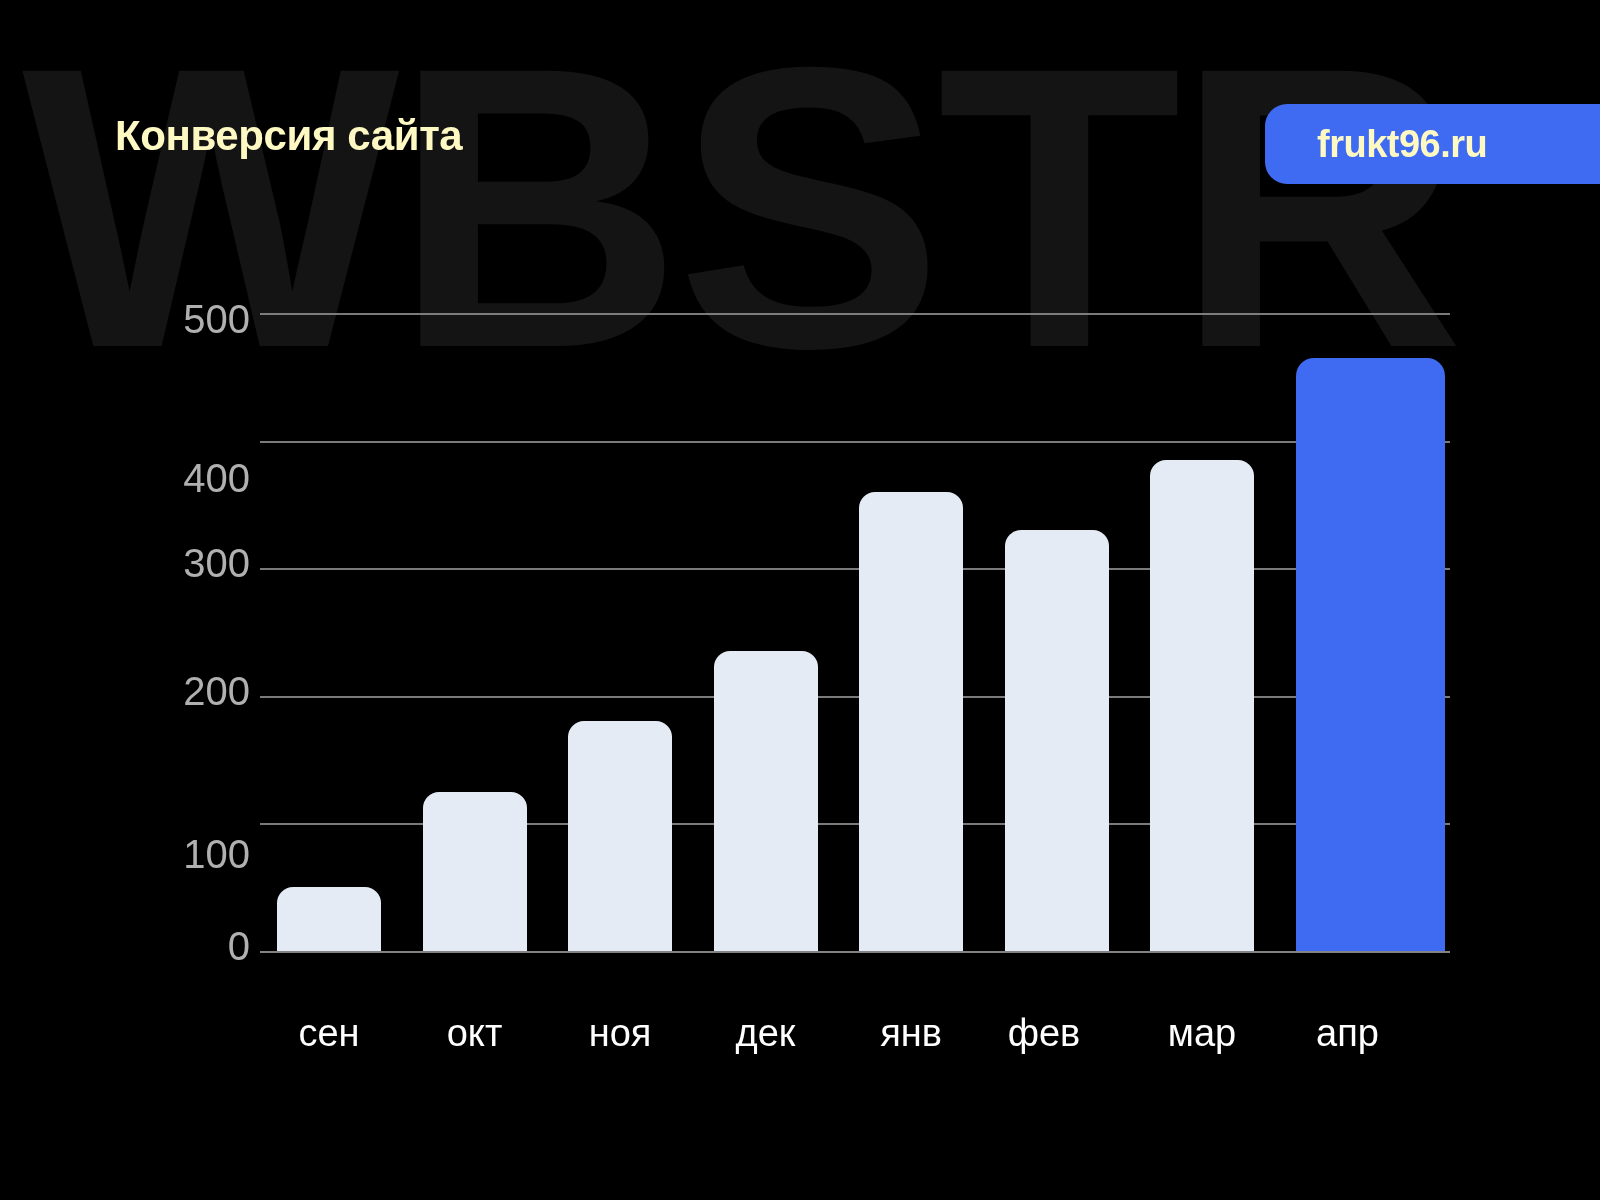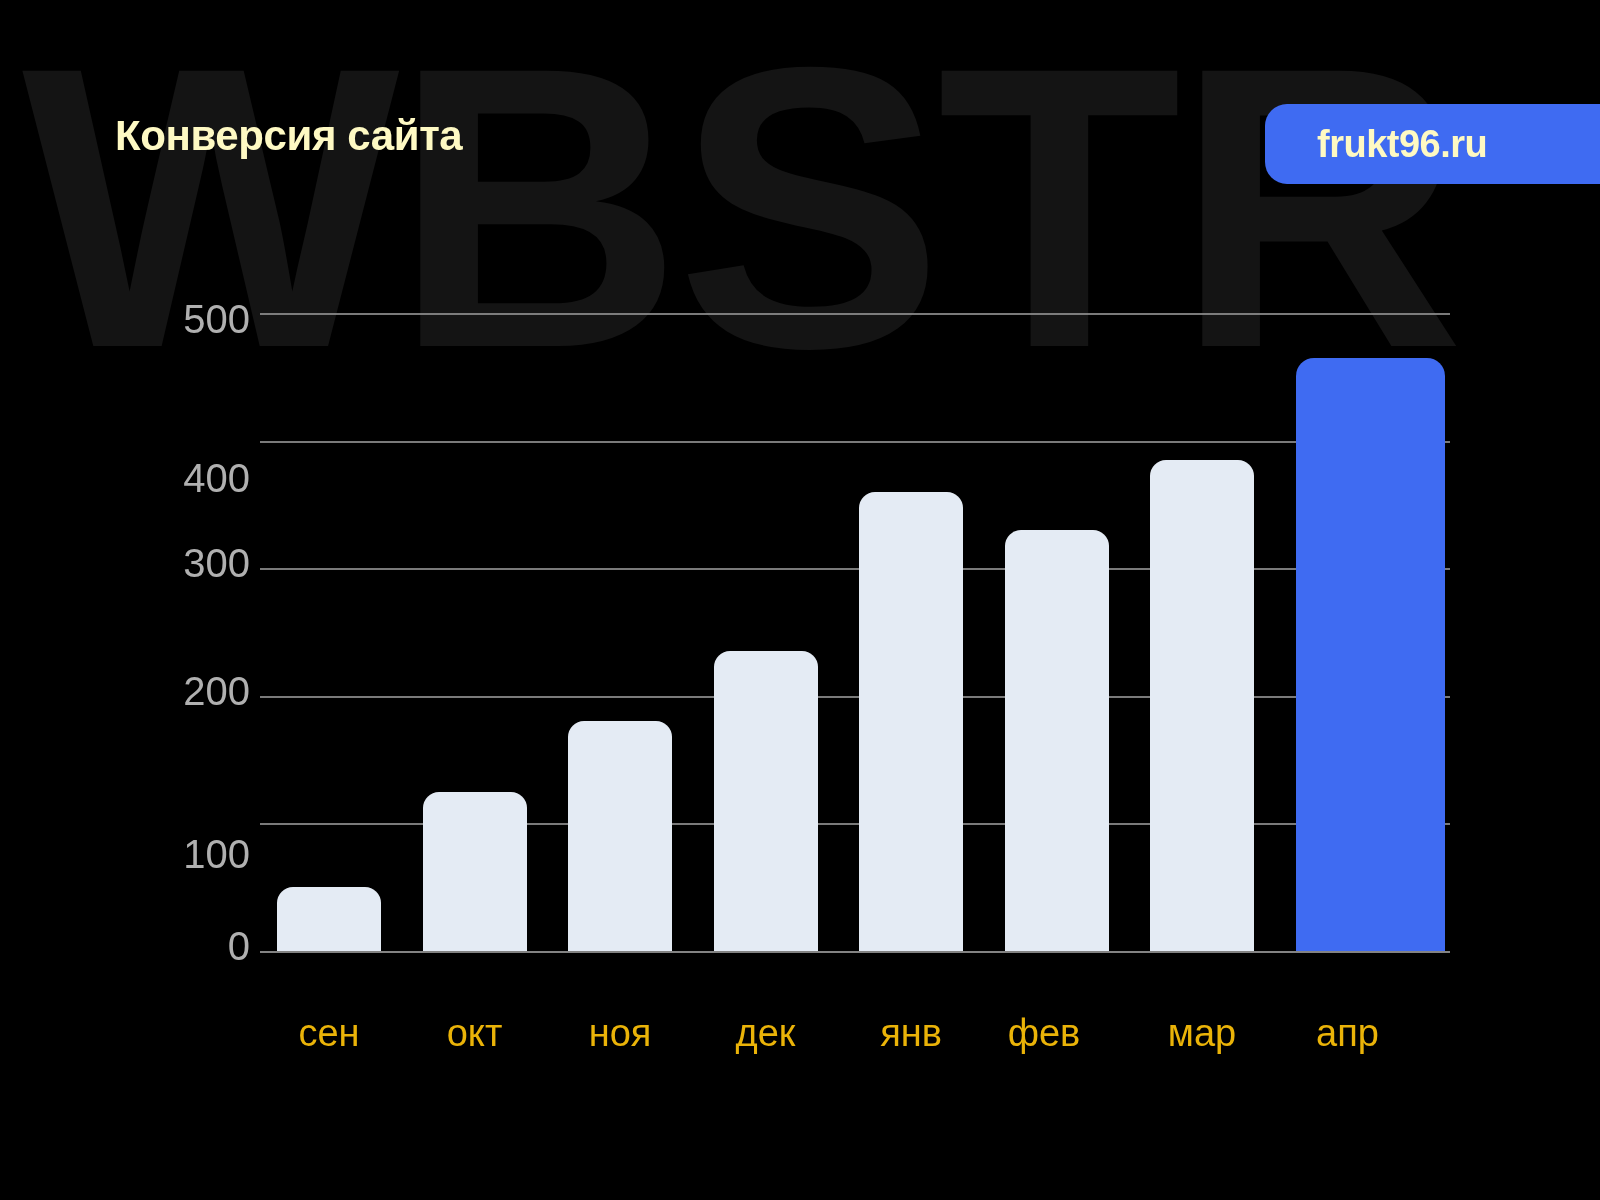--- a/index.html
+++ b/index.html
@@ -127,21 +127,21 @@
     background: #3f6bf2;
     border-radius: 18px 18px 0 0;
   }
 
   .xtick {
     position: absolute;
     top: 1012px;
     width: 160px;
     text-align: center;
     font-size: 38px;
-    color: #eab308;
+    color: #ffffff;
     white-space: nowrap;
   }
 </style>
 </head>
 <body>
 
 <div id="stage">
 
   <div class="watermark">WBSTR</div>
 

